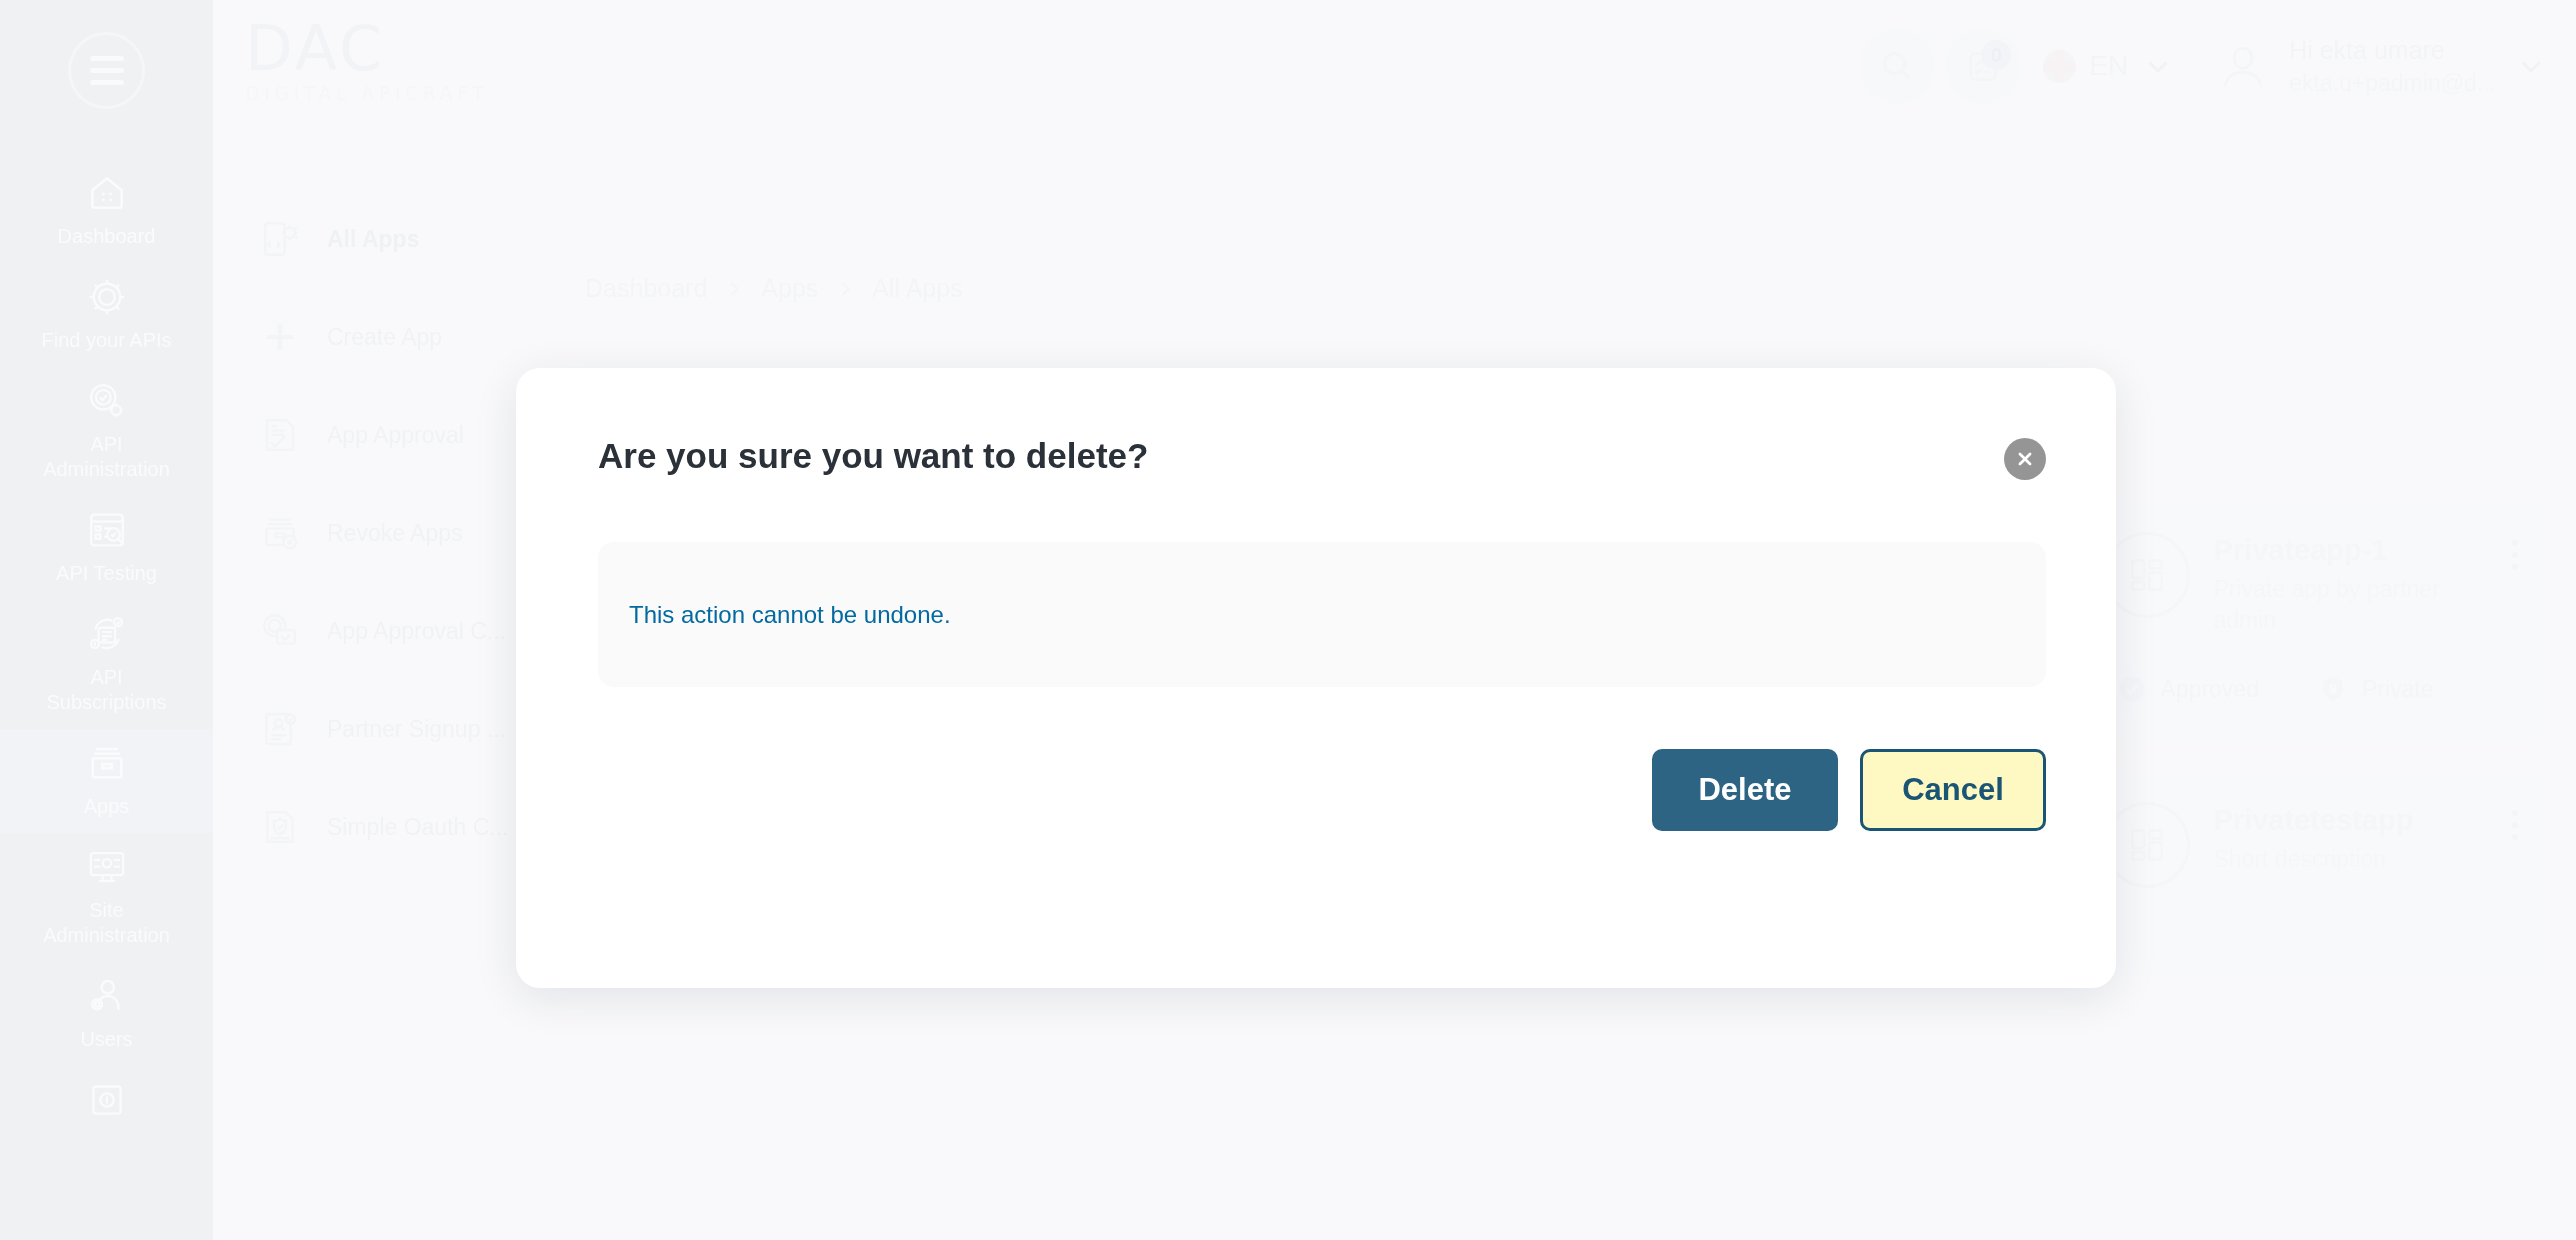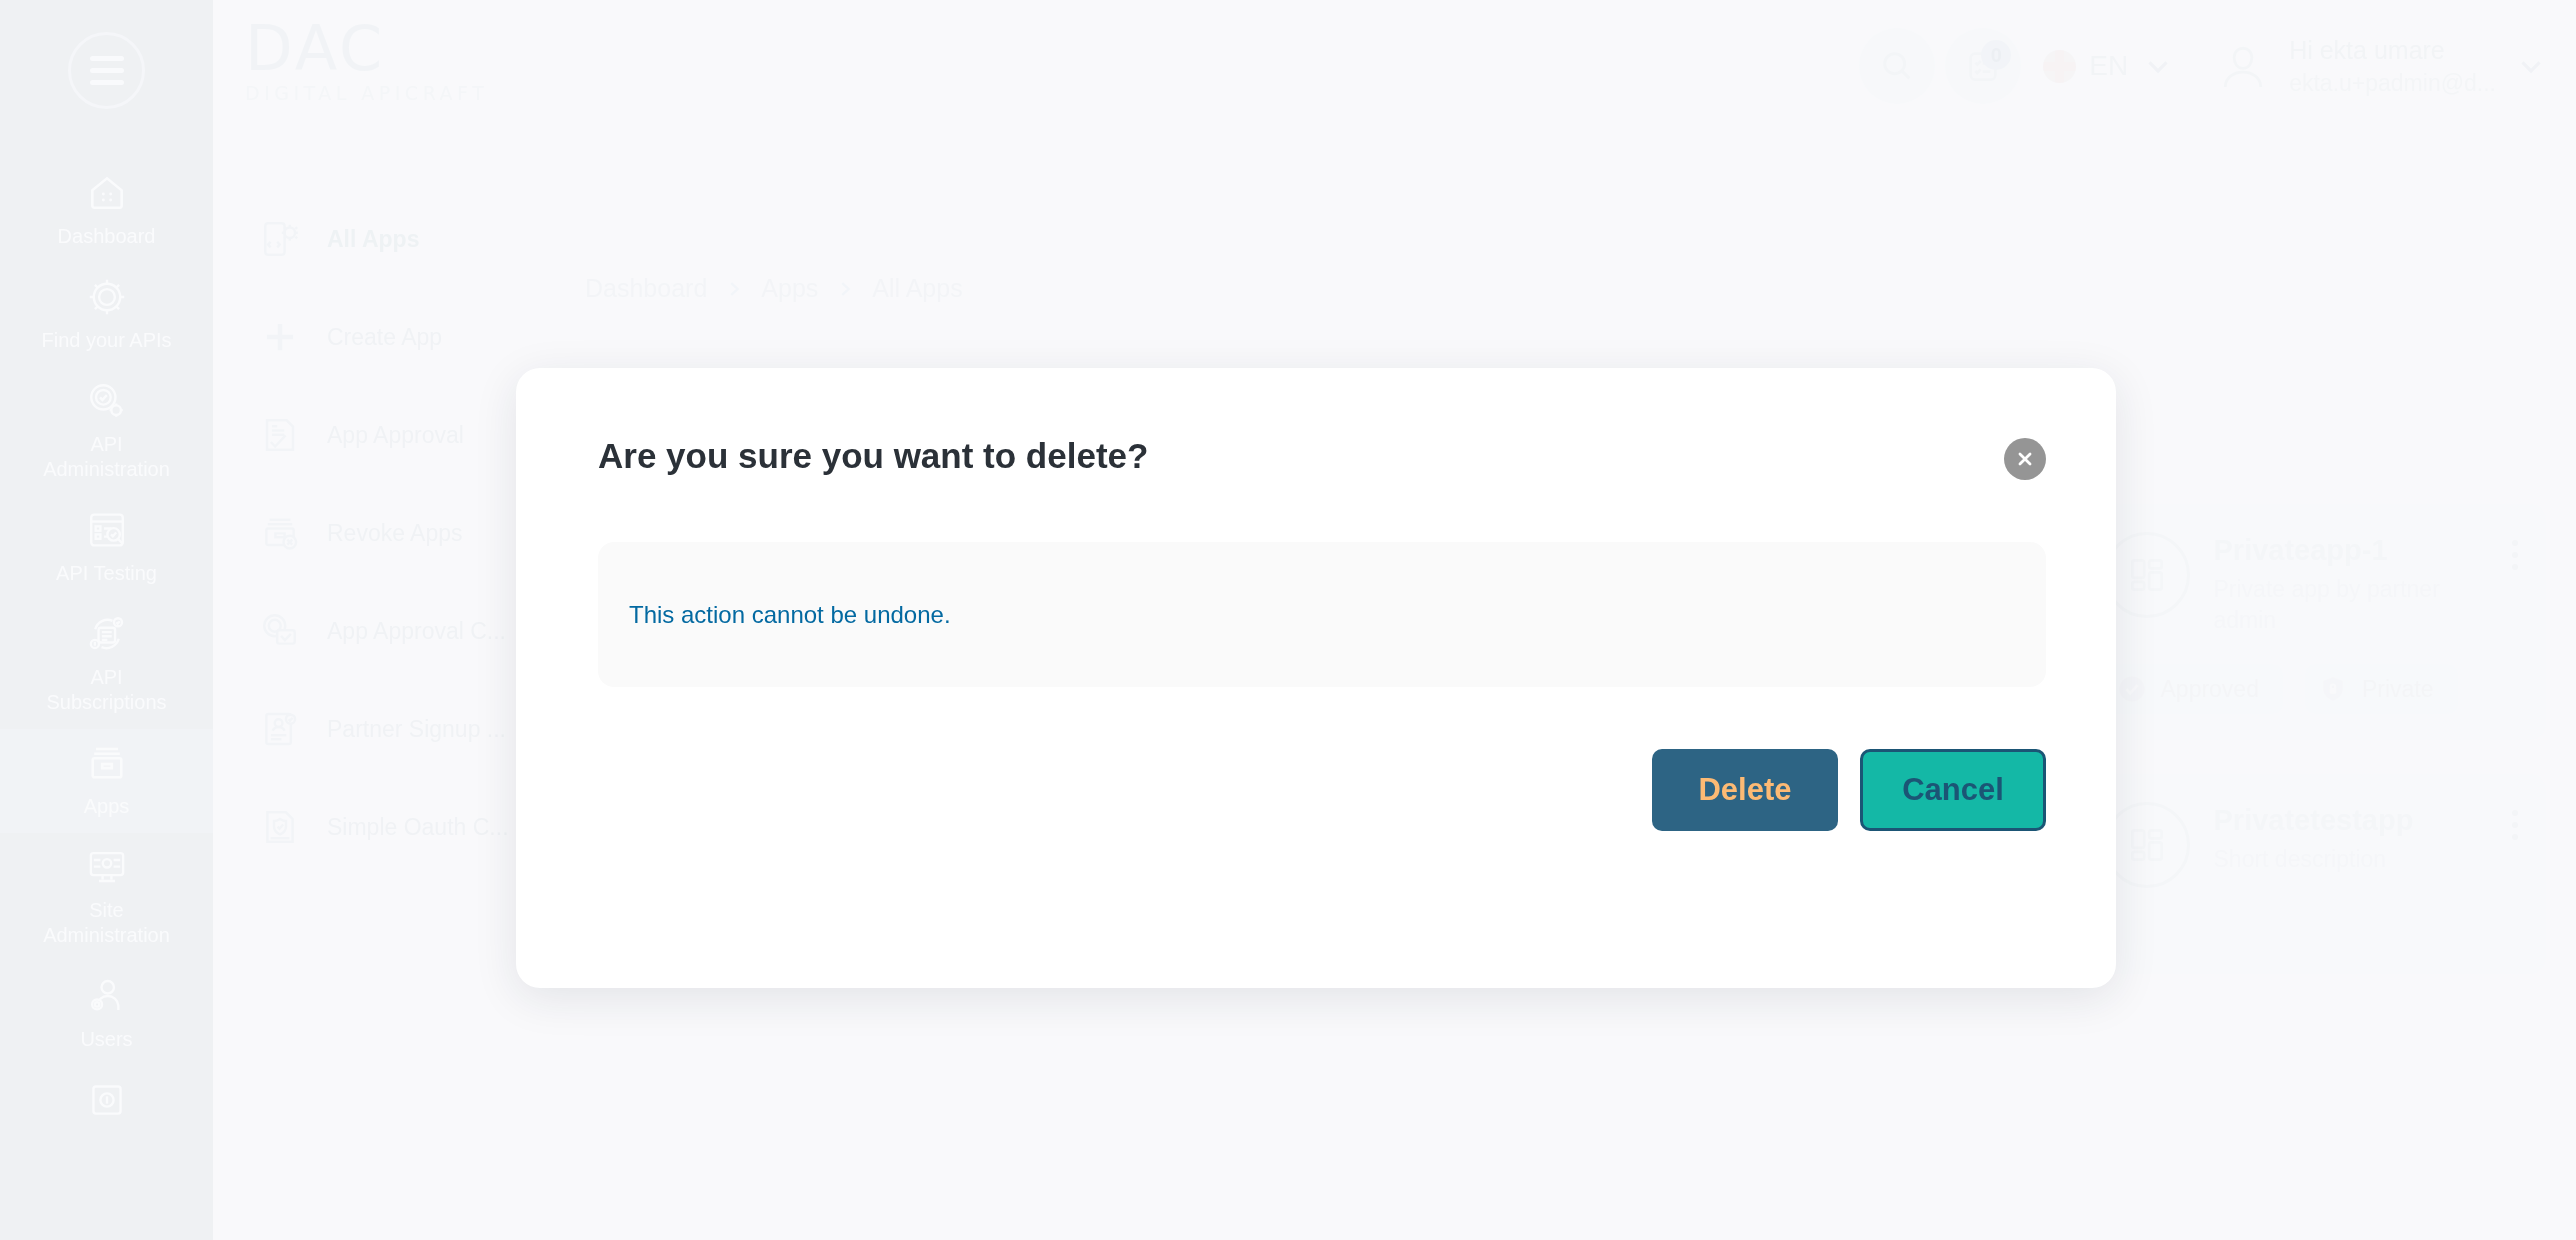--- a/index.html
+++ b/index.html
@@ -162,22 +162,22 @@
   .modal-msg { font-size: 24px; color: #0369a1; }
   .modal-actions {
     margin-top: 62px; display: flex; justify-content: flex-end; gap: 22px;
   }
   .btn {
     min-width: 186px; height: 82px; border-radius: 10px; font-size: 31px;
     font-weight: 700; cursor: pointer; border: none;
     display: flex; align-items: center; justify-content: center;
     font-family: "Liberation Sans", sans-serif;
   }
-  .btn-primary { background: #2d6484; color: #fdba74; }
-  .btn-secondary { background: #14b8a6; color: #1b5575; border: 3px solid #1b5575; }
+  .btn-primary { background: #2d6484; color: #ffffff; }
+  .btn-secondary { background: #fef9c3; color: #1b5575; border: 3px solid #1b5575; }
 </style>
 </head>
 <body>
 
 <div id="root">
 
   <div id="app-layer">
 
     <div class="rail">
       <div class="rail-toggle">

